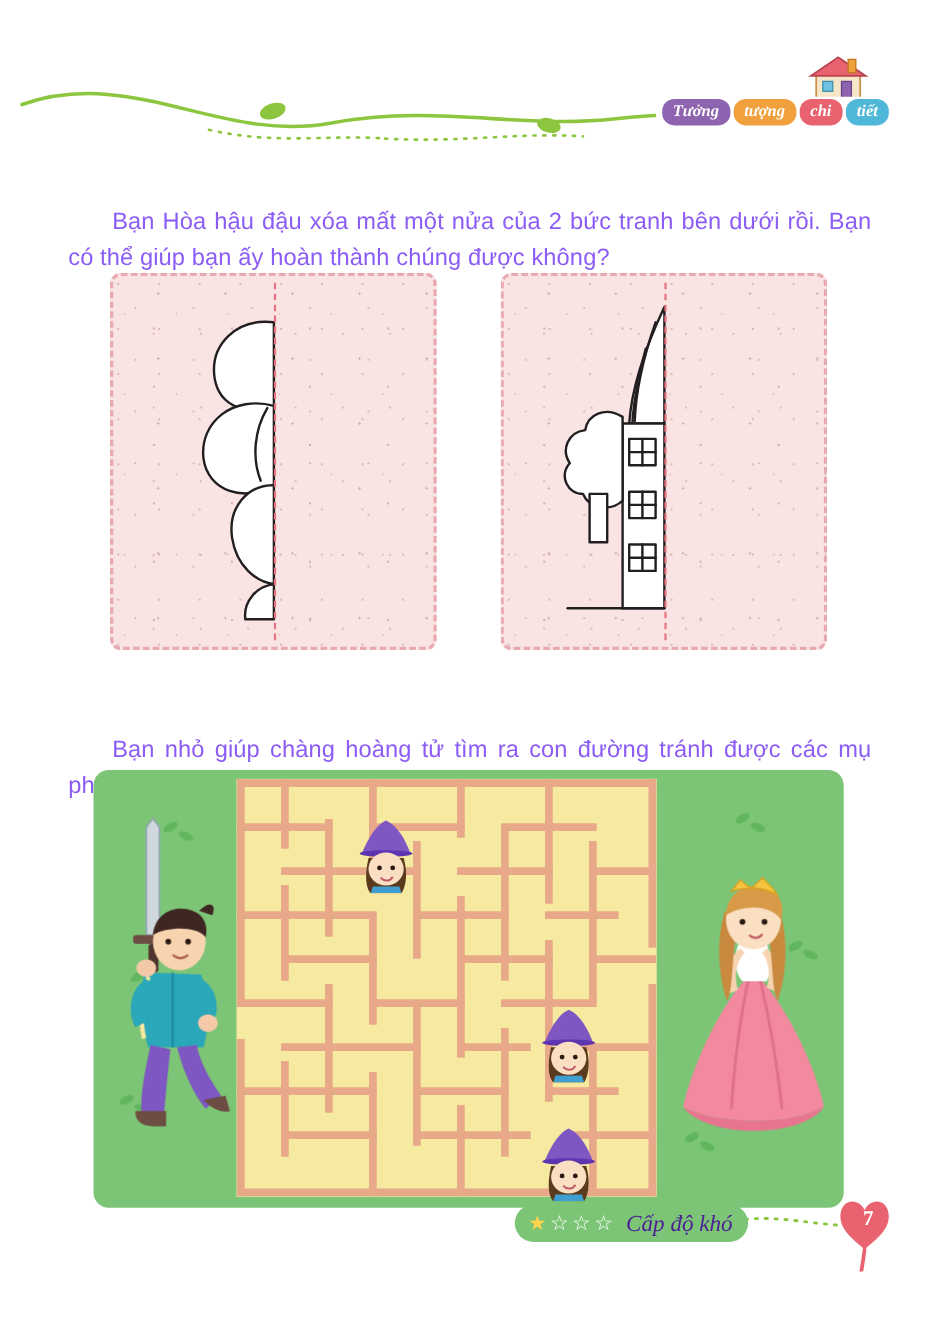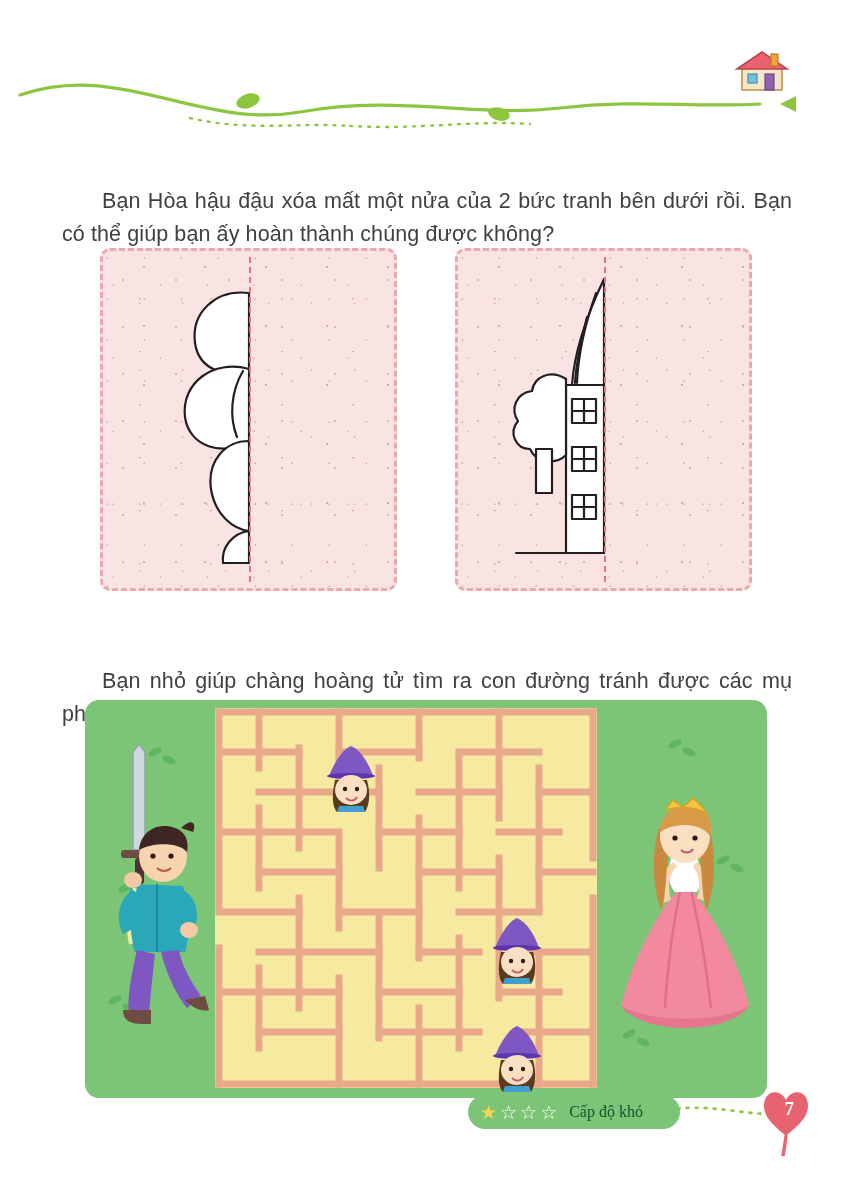--- a/index.html
+++ b/index.html
@@ -53,21 +53,21 @@
     height: 46px;
   }
 
   
   .para {
     position: absolute;
     left: 62px;
     width: 730px;
     font-size: 21.5px;
     line-height: 1.55;
-    color: #404040;
+    color: #8b5cf6;
     letter-spacing: 0.1px;
     text-align: justify;
   }
   .para .indent { display: inline-block; width: 40px; }
 
   #para-1 { top: 163px; }
   #para-2 { top: 643px; }
 
   
   .cards {
@@ -141,22 +141,23 @@
     border-radius: 17px;
     display: flex;
     align-items: center;
     padding-left: 12px;
     box-sizing: border-box;
     gap: 3px;
   }
   .star { font-size: 19px; line-height: 1; color: #ffffff; }
   .star.filled { color: #ffd34e; }
   .level-label {
-    color: #14532d;
-    font-size: 16px;
+    color: #4c1d95;
+    font-size: 21px;
+    font-style: italic;
     font-family: "Liberation Serif", serif;
     margin-left: 9px;
   }
   .page-heart {
     position: absolute;
     right: 40px;
     top: 1086px;
     width: 52px;
     height: 70px;
   }
@@ -184,20 +185,26 @@
   </svg>
 
   <svg class="house-icon" viewBox="0 0 56 46">
     <rect x="8" y="20" width="40" height="22" fill="#f5e6c8" stroke="#c8924a" stroke-width="1.6"></rect>
     <path d="M3 21 L28 4 L53 21 Z" fill="#e8636f" stroke="#b8434f" stroke-width="1.6"></path>
     <rect x="14" y="26" width="9" height="9" fill="#6fc3e0" stroke="#3f92b0" stroke-width="1.2"></rect>
     <rect x="31" y="26" width="9" height="16" fill="#8e64b0" stroke="#6a4488" stroke-width="1.2"></rect>
     <rect x="37" y="6" width="7" height="12" fill="#f0a03c" stroke="#c07a22" stroke-width="1.2"></rect>
   </svg>
 
+  <div class="header-badge">
+    <span class="badge-pill" style="background:#8e64b0">Tưởng</span>
+    <span class="badge-pill" style="background:#f0a03c">tượng</span>
+    <span class="badge-pill" style="background:#e8636f">chi</span>
+    <span class="badge-pill" style="background:#4fb8d8">tiết</span>
+  </div>
 </div>
 
 <p class="para" id="para-1"><span class="indent"></span><span>Bạn Hòa hậu đậu xóa mất một nửa của 2 bức tranh bên dưới rồi. Bạn có thể giúp bạn ấy hoàn thành chúng được không?</span></p>
 
 <div class="cards">
 
   <div class="card" id="card-left">
     <svg width="291" height="337" viewBox="0 0 291 337">
       <g fill="#ffffff" stroke="#231f20" stroke-width="2.2" stroke-linejoin="round" stroke-linecap="round">
         <path d="M146 42 C112 38 88 62 92 92 C96 120 126 128 146 118 Z"></path>

